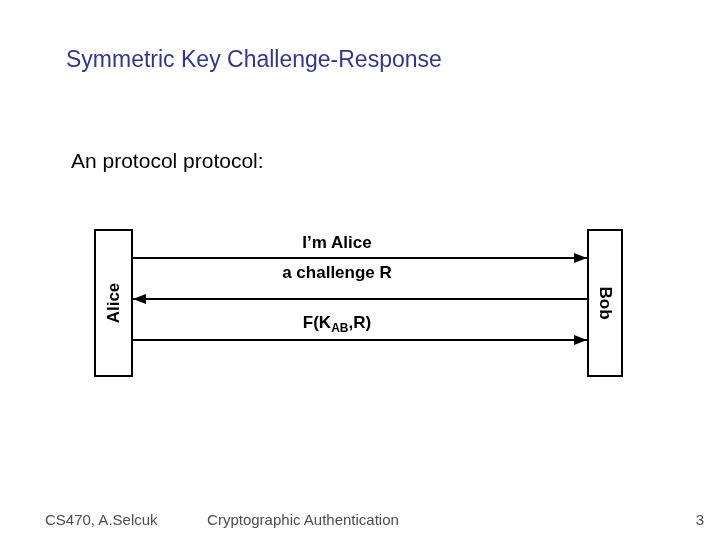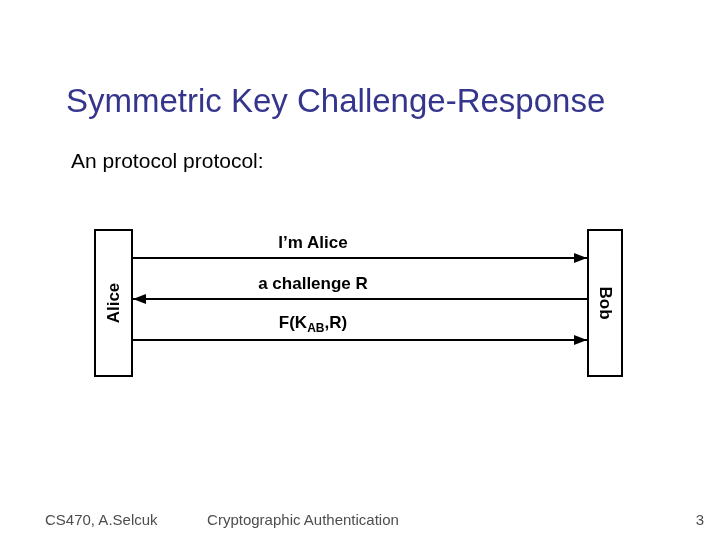--- a/index.html
+++ b/index.html
@@ -12,25 +12,24 @@
     width: 720px;
     height: 540px;
     overflow: hidden;
     background: var(--color-background, #ffffff);
     font-family: "Liberation Sans", sans-serif;
   }
   .title {
     position: absolute;
     left: 66px;
     top: 48px;
-    font-size: 33px;
+    font-size: 23px;
     line-height: 1;
     color: var(--color-title, #35358D);
     white-space: nowrap;
-    margin-top: 36px;
   }
   .subtitle {
     position: absolute;
     left: 71px;
     top: 150px;
     font-size: 21px;
     line-height: 1;
     color: var(--color-body_text, #000000);
     white-space: nowrap;
   }
@@ -58,28 +57,29 @@
   .msg-label {
     position: absolute;
     left: 133px;
     width: 360px;
     text-align: center;
     font-size: 17px;
     line-height: 1;
     font-weight: bold;
     color: var(--color-body_text, #000000);
     white-space: nowrap;
+    padding-left: 24px;
   }
   .msg-label sub {
     font-size: 12px;
     line-height: 0;
     vertical-align: -4px;
   }
   .msg-label.m1 { top: 234px; }
-  .msg-label.m2 { top: 275px; }
+  .msg-label.m2 { top: 264px; }
   .msg-label.m3 { top: 314px; }
   .arrow {
     position: absolute;
     left: 133px;
     width: 454px;
     height: 2px;
     background: var(--color-diagram_line, #000000);
   }
   .arrow.a1 { top: 257px; }
   .arrow.a2 { top: 298px; }

